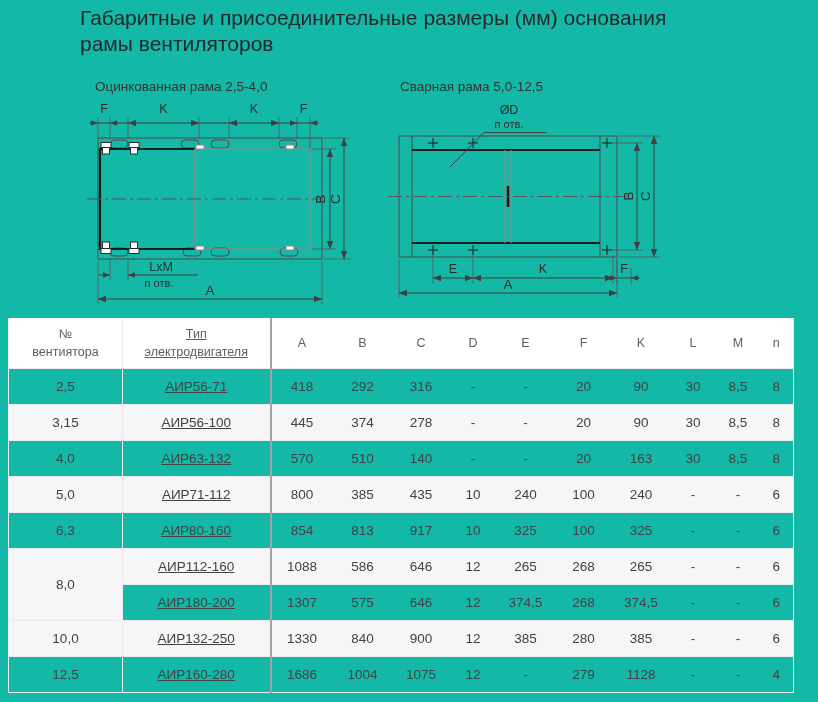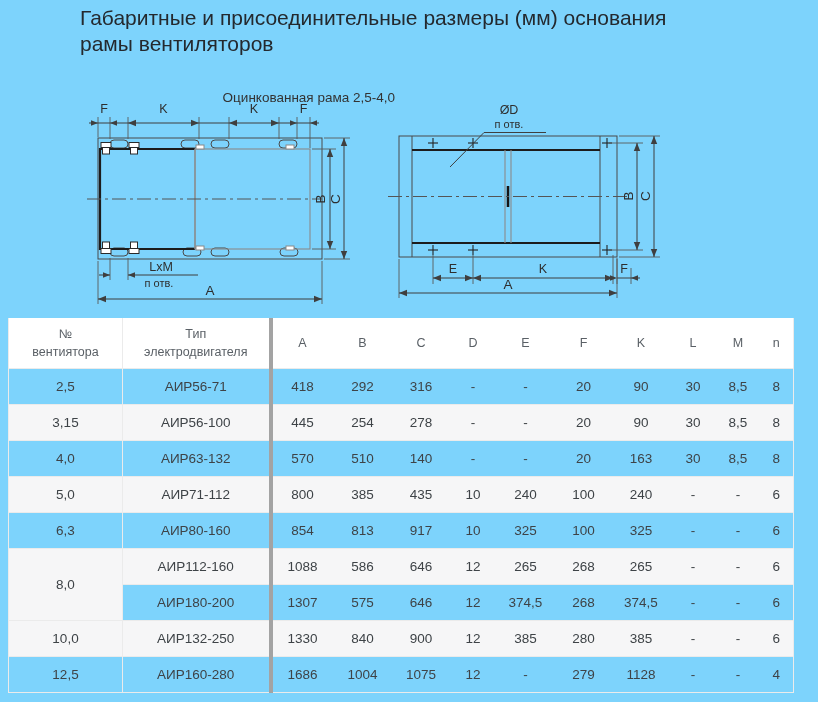--- a/index.html
+++ b/index.html
@@ -1,24 +1,24 @@
 <!DOCTYPE html>
 <html><head>
 <meta charset="utf-8">
 <style>
   html,body { margin:0; padding:0; background:#ffffff; }
   .page {
-    position:relative; width:818px; height:702px; background:#7dd3fc; overflow:hidden;
+    position:relative; width:818px; height:702px; background:#14b8a6; overflow:hidden;
     font-family:"Liberation Sans", sans-serif;
   }
   .main-title {
     position:absolute; left:80px; top:5px; width:645px;
     font-size:21px; line-height:1.25; color:#24292e; font-weight:400;
   }
-  .fig-title { position:absolute; top:90px; font-size:13.5px; color:#333; text-align:right; }
+  .fig-title { position:absolute; top:79px; font-size:13.5px; color:#333; text-align:left; }
   .fig-title.left  { left:95px;  width:300px; }
   .fig-title.right { left:400px; width:215px; }
   svg.fig { position:absolute; }
   svg.fig.left  { left:85px;  top:96px;  }
   svg.fig.right { left:388px; top:100px; }
   svg .ln   { stroke:#4a4a4a; stroke-width:1; fill:none; }
   svg .thin { stroke:#5a5a5a; stroke-width:0.9; fill:none; }
   svg .thick{ stroke:#1c1c1c; stroke-width:2.2; fill:none; }
   svg .gray { stroke:#8a8a8a; stroke-width:1.1; fill:none; }
   svg .dim  { stroke:#3f3f3f; stroke-width:1; fill:none; }
@@ -35,33 +35,34 @@
   }
   table.dims th {
     font-weight:400; color:#5a6066; font-size:12.5px; line-height:1.45;
     padding:7px 3px; vertical-align:middle; text-align:center;
     border-bottom:1px solid #ebebeb; background:#fff;
   }
   table.dims td {
     height:35px; padding:0 3px; text-align:center; vertical-align:middle;
     border-bottom:1px solid #ebebeb;
   }
-  table.dims .vline { border-right:4px solid #a3a3a3; }
+  table.dims .vline { border-right:2px solid #a3a3a3;text-decoration:underline; }
   table.dims .vline-l { border-right:1px solid #ebebeb; }
   table.dims tbody tr:nth-child(even) { background:#f6f6f7; }
   table.dims td.fan-span { background:transparent; }
 </style>
 </head>
 <body>
 
 <div class="page">
 
   <div class="main-title">Габаритные и присоединительные размеры (мм) основания рамы вентиляторов</div>
 
   <div class="fig-title left">Оцинкованная рама 2,5-4,0</div>
+  <div class="fig-title right">Сварная рама 5,0-12,5</div>
 
   <svg class="fig left" width="275" height="215" viewBox="0 0 275 215">
     <defs>
       <marker id="mEL" markerWidth="9" markerHeight="8" refX="8" refY="4" orient="auto" markerUnits="userSpaceOnUse">
         <path d="M0,0.8 L8,4 L0,7.2 Z" fill="#3f3f3f"></path>
       </marker>
       <marker id="mSL" markerWidth="9" markerHeight="8" refX="0" refY="4" orient="auto" markerUnits="userSpaceOnUse">
         <path d="M8,0.8 L0,4 L8,7.2 Z" fill="#3f3f3f"></path>
       </marker>
     </defs>
@@ -287,21 +288,21 @@
           <td>20</td>
           <td>90</td>
           <td>30</td>
           <td>8,5</td>
           <td>8</td>
         </tr>
         <tr>
           <td class="vline-l">3,15</td>
           <td class="vline">АИР56-100</td>
           <td>445</td>
-          <td>254</td>
+          <td>374</td>
           <td>278</td>
           <td>-</td>
           <td>-</td>
           <td>20</td>
           <td>90</td>
           <td>30</td>
           <td>8,5</td>
           <td>8</td>
         </tr>
         <tr>

